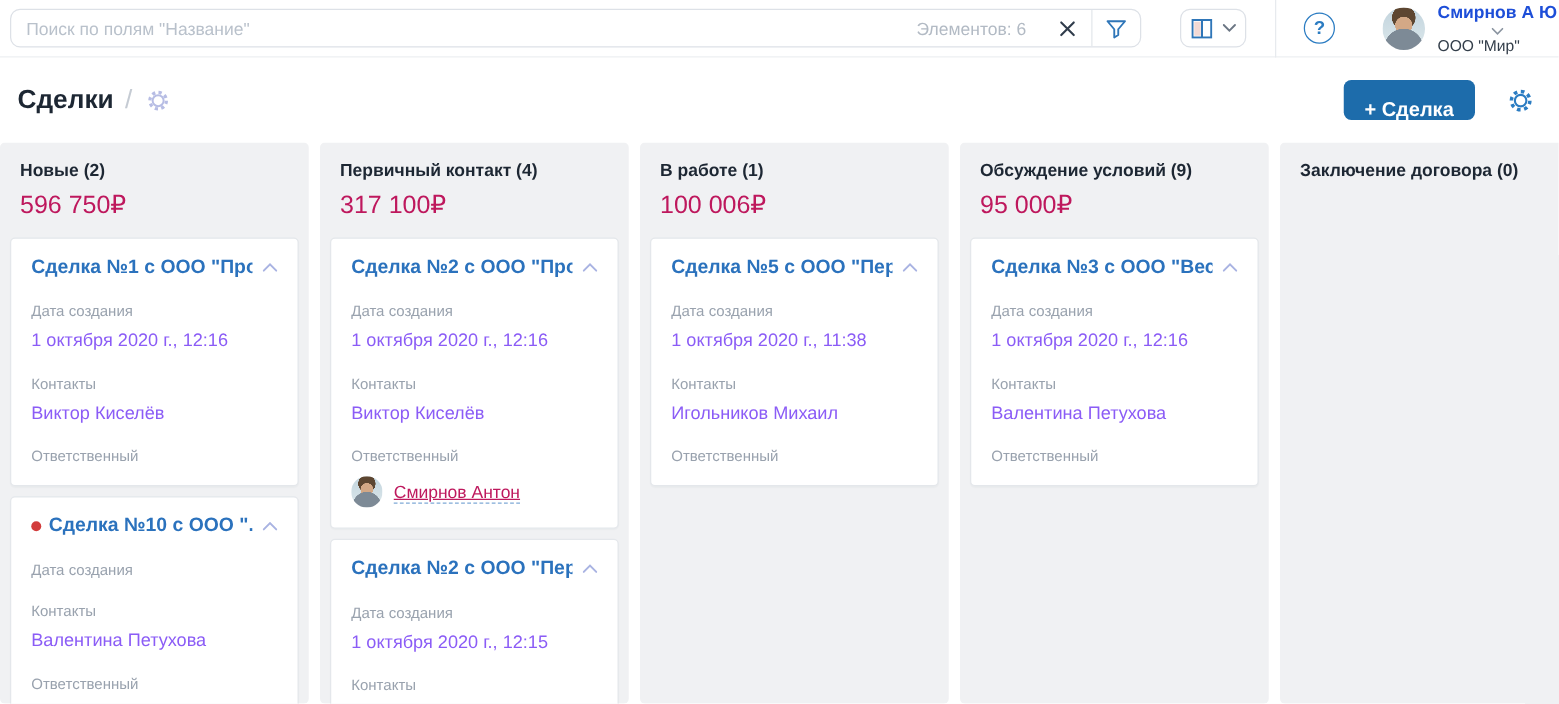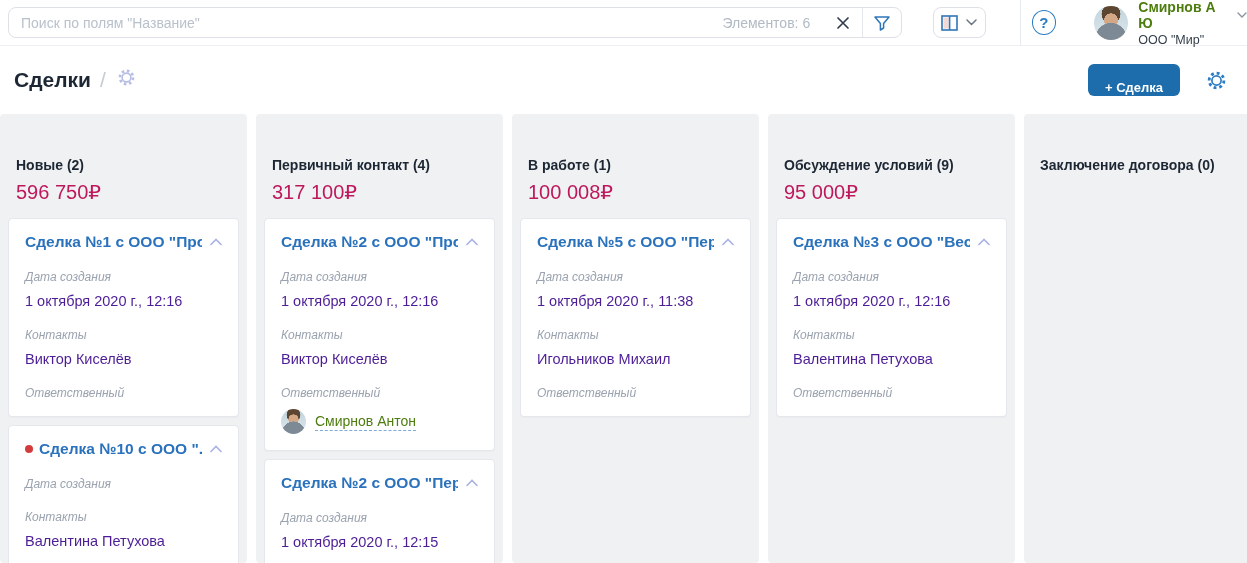--- a/index.html
+++ b/index.html
@@ -23,48 +23,48 @@
     color:#2b7cc2; font-size:15px; font-weight:bold; display:flex; align-items:center; justify-content:center; cursor:pointer; }
   .userblock { display:flex; align-items:center; gap:10px; margin-left:38px; cursor:pointer; }
   .avatar { border-radius:50%; flex:none;
     background:
       radial-gradient(circle at 50% 96%, #7d8a96 0 42%, rgba(0,0,0,0) 43%),
       radial-gradient(circle at 50% 42%, #d3a886 0 26%, rgba(0,0,0,0) 27%),
       radial-gradient(circle at 50% 24%, #5d4631 0 30%, rgba(0,0,0,0) 31%),
       linear-gradient(#c2d4dd,#dde8ec); }
   .avatar.lg { width:34px; height:34px; }
   .avatar.sm { width:25px; height:25px; }
-  .user-name { font-size:14px; font-weight:bold; color:#4d7c0f; display:flex; align-items:center; gap:5px; }
+  .user-name { font-size:14px; font-weight:bold; color:#1d4ed8; display:flex; align-items:center; gap:5px;flex-direction:column; }
   .user-company { font-size:12.5px; color:#333e4a; margin-top:2px; }
 
   
   .pagehead { display:flex; align-items:center; height:68px; padding:0 14px; background:#fff; }
-  .crumbs { font-size:21px; font-weight:bold; color:#1d2733; display:flex; gap:9px; }
+  .crumbs { font-size:21px; font-weight:bold; color:#1d2733; display:flex; align-items:center; gap:9px; }
   .crumb-sep { color:#c5cbd3; font-weight:normal; }
   .spacer { flex:1; }
-  .add-btn { background:#1d6cab; color:#fff; font-size:13px; font-weight:bold; font-family:inherit;
+  .add-btn { background:#1d6cab; color:#fff; font-size:16px; font-weight:bold; font-family:inherit;
     border:none; border-radius:6px; height:30px; padding:16px 17px; cursor:pointer; margin-right:26px; }
 
   
   .board { display:flex; gap:9px; height:449px; overflow:hidden; }
   .column { width:247px; flex:none; background:#f0f1f3; border-radius:4px; padding:12px 0 0 0; }
-  .col-head { padding:2px 16px 0 16px;margin-top:29px; }
+  .col-head { padding:2px 16px 0 16px; }
   .col-title { font-size:14px; font-weight:bold; color:#1d2733; }
   .col-amount { font-size:20px; color:#be185d; margin-top:7px; min-height:16px; }
   .col-cards { padding:14px 8px 0 8px; }
   .card { background:#fff; border:1px solid #e4e7eb; border-radius:4px; padding:14px 16px 16px 16px;
     margin-bottom:8px; box-shadow:0 1px 1px rgba(40,50,60,.03); cursor:pointer; }
   .card-title-row { display:flex; align-items:center; gap:6px; }
   .dot { width:8px; height:8px; border-radius:50%; background:#d23c3c; flex:none; }
   .card-title { font-size:15.5px; font-weight:bold; color:#2b72bd; white-space:nowrap; overflow:hidden; flex:1; }
   .chev-up { flex:none; margin-left:2px; }
-  .f-label { font-size:12px; color:#99a2ae; margin-top:19px;font-style:italic; }
-  .f-value { font-size:14.5px; color:#4c1d95; margin-top:9px; }
+  .f-label { font-size:12px; color:#99a2ae; margin-top:19px; }
+  .f-value { font-size:14.5px; color:#8b5cf6; margin-top:9px; }
   .resp-row { display:flex; align-items:center; gap:9px; margin-top:9px; }
-  .resp-link { font-size:14px; color:#4d7c0f; border-bottom:1px dashed #7fa9d6; line-height:1.35; }
+  .resp-link { font-size:14px; color:#be185d; border-bottom:1px dashed #7fa9d6; line-height:1.35;text-decoration:underline; }
 
   svg { display:block; }
 </style>
 </head>
 <body>
 
 <div class="topbar">
   <div class="searchbox">
     <input type="text" placeholder="Поиск по полям &quot;Название&quot;" style="">
     <span class="search-count">Элементов: 6</span>
@@ -227,21 +227,21 @@
     <div class="f-label">Контакты</div>
     <div class="f-value">Игольников Михаил</div>
 
   </div>
 </div>
   </div>
 
   <div class="column">
     <div class="col-head">
       <div class="col-title">В работе (1)</div>
-      <div class="col-amount">100 008₽</div>
+      <div class="col-amount">100 006₽</div>
     </div>
     <div class="col-cards">
   <div class="card">
     <div class="card-title-row">
 
       <span class="card-title">Сделка №5 с ООО "Пер...</span>
       <span class="chev-up">
         <svg width="12" height="8" viewBox="0 0 12 8">
                 <path d="M1 6.5L6 1.5l5 5" fill="none" stroke="#a9b3e2" stroke-width="1.6" stroke-linecap="round"></path>
               </svg>

